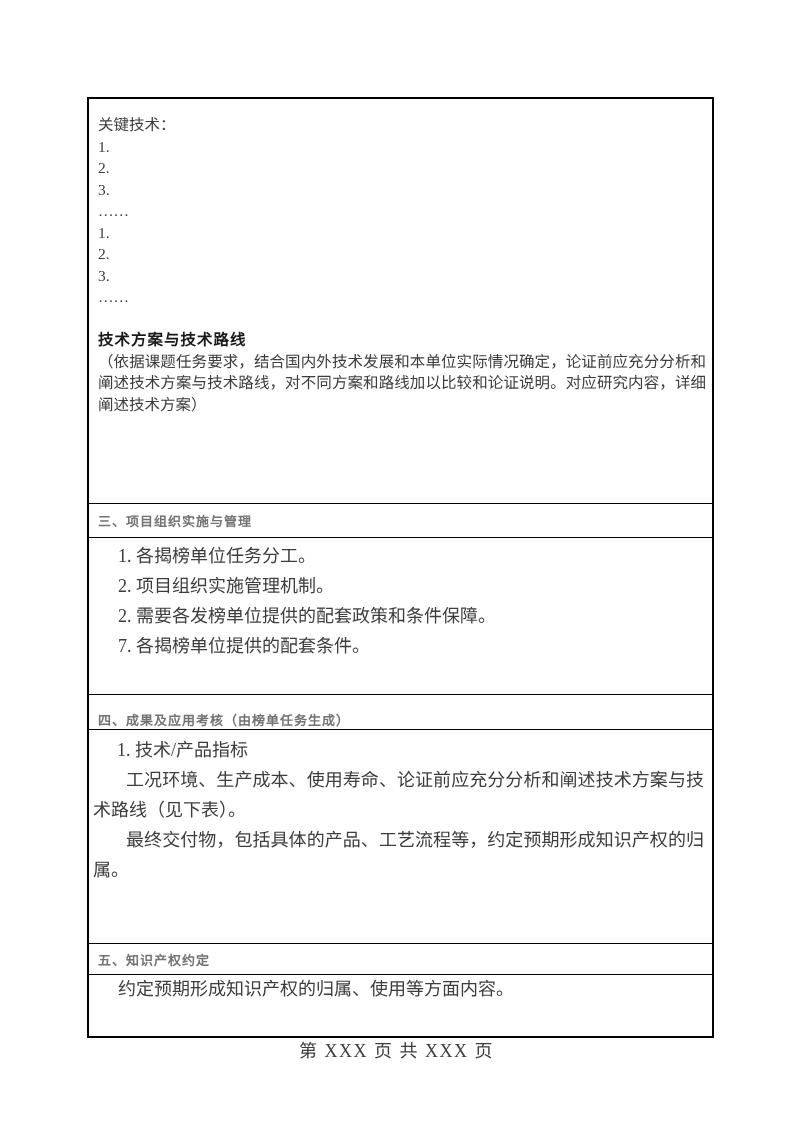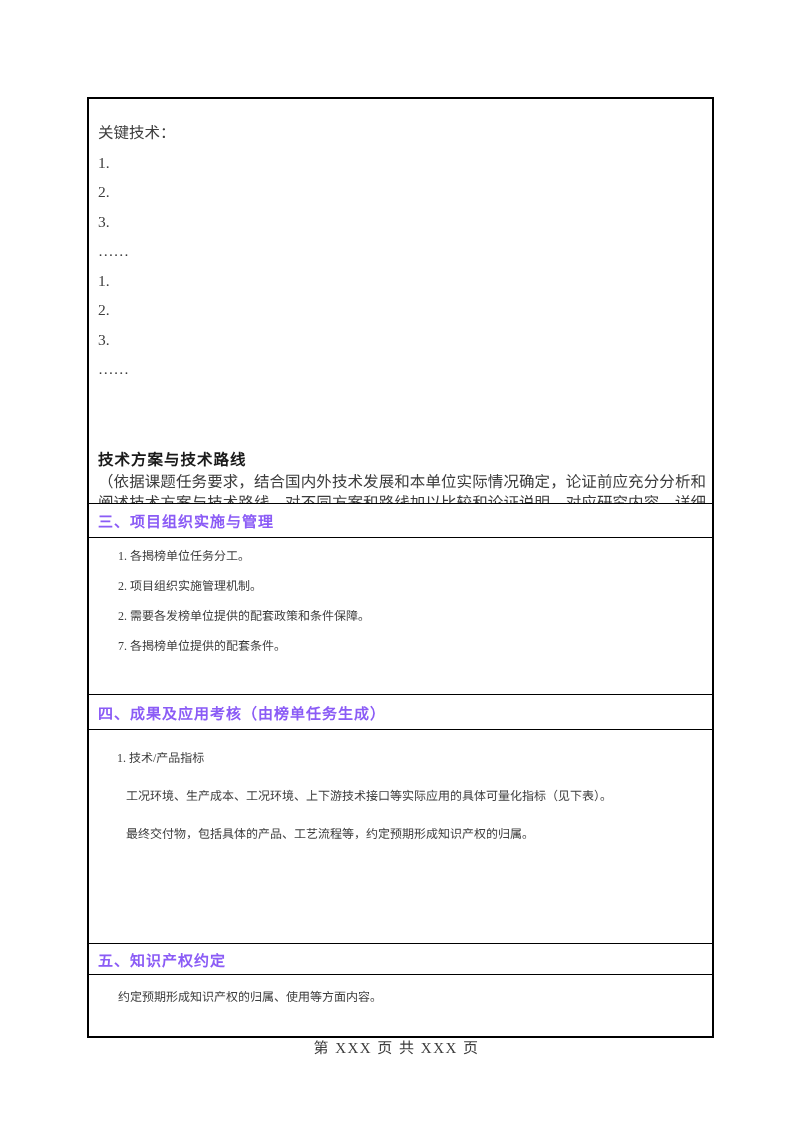--- a/index.html
+++ b/index.html
@@ -24,75 +24,74 @@
   .row { width: 100%; overflow: hidden; }
   .row + .row { border-top: 1px solid #000000; }
 
   
   .research-cell {
     height: 404px;
     padding: 15px 6px 0 9px;
     font-size: 15.5px;
     line-height: 21.5px;
   }
-  .research-cell .line { white-space: pre; margin-top: 8px; }
+  .research-cell .line { white-space: pre; }
   .blank-line { height: 21.5px; }
   .bold-title {
     font-weight: bold;
     color: #1a1a1a;
     letter-spacing: 1px;
-    margin-top: 48px;
   }
   .note-par {
     text-align: justify;
     text-justify: inter-ideograph;
   }
 
   
   .sec-header {
     display: flex;
     align-items: center;
     padding-left: 9px;
-    font-size: 15px;
+    font-size: 13px;
     font-weight: bold;
-    color: #8b5cf6;
+    color: #737373;
     letter-spacing: 1px;
   }
   .sec-header.h-org     { height: 34px; }
-  .sec-header.h-results { height: 35px; }
+  .sec-header.h-results { height: 35px; align-items: flex-end; }
   .sec-header.h-ip      { height: 31px; margin-top: 25px; }
 
   
-  .sec-body { font-size: 12px; }
+  .sec-body { font-size: 18px; }
   .body-org {
     height: 157px;
     padding: 3px 10px 0 9px;
   }
   .body-org p { line-height: 30px; text-indent: 20px; }
   .body-results {
     height: 189px;
     padding: 5px 8px 0 4px;
   }
-  .body-results p { line-height: 30px; margin-top: 8px; }
+  .body-results p { line-height: 30px; }
   .body-results p.num  { text-indent: 24px; }
   .body-results p.bodytxt { text-indent: 33px; text-align: justify; text-justify: inter-ideograph; }
   .body-ip {
     height: 62px;
-    padding: 11px 10px 0 9px;
+    padding: 3px 10px 0 9px;
   }
   .body-ip p { line-height: 22px; text-indent: 20px; }
 
   
   .footer {
     position: absolute;
     left: 0;
     top: 1036px;
     width: 100%;
     text-align: center;
-    font-size: 15px;
+    font-size: 18px;
     letter-spacing: 1.5px;
     color: #3d3d3d;
   }
 </style>
 </head>
 <body>
 
 <div class="page">
 
   <div class="doc-table">
@@ -122,21 +121,21 @@
       <p>2. 需要各发榜单位提供的配套政策和条件保障。</p>
       <p>7. 各揭榜单位提供的配套条件。</p>
     </div>
 
     <div class="row sec-header h-results">
       <span>四、成果及应用考核（由榜单任务生成）</span>
     </div>
 
     <div class="row sec-body body-results">
       <p class="num">1. 技术/产品指标</p>
-      <p class="bodytxt">工况环境、生产成本、工况环境、上下游技术接口等实际应用的具体可量化指标（见下表）。</p>
+      <p class="bodytxt">工况环境、生产成本、使用寿命、论证前应充分分析和阐述技术方案与技术路线（见下表）。</p>
       <p class="bodytxt">最终交付物，包括具体的产品、工艺流程等，约定预期形成知识产权的归属。</p>
     </div>
 
     <div class="row sec-header h-ip">
       <span>五、知识产权约定</span>
     </div>
 
     <div class="row sec-body body-ip">
       <p>约定预期形成知识产权的归属、使用等方面内容。</p>
     </div>

